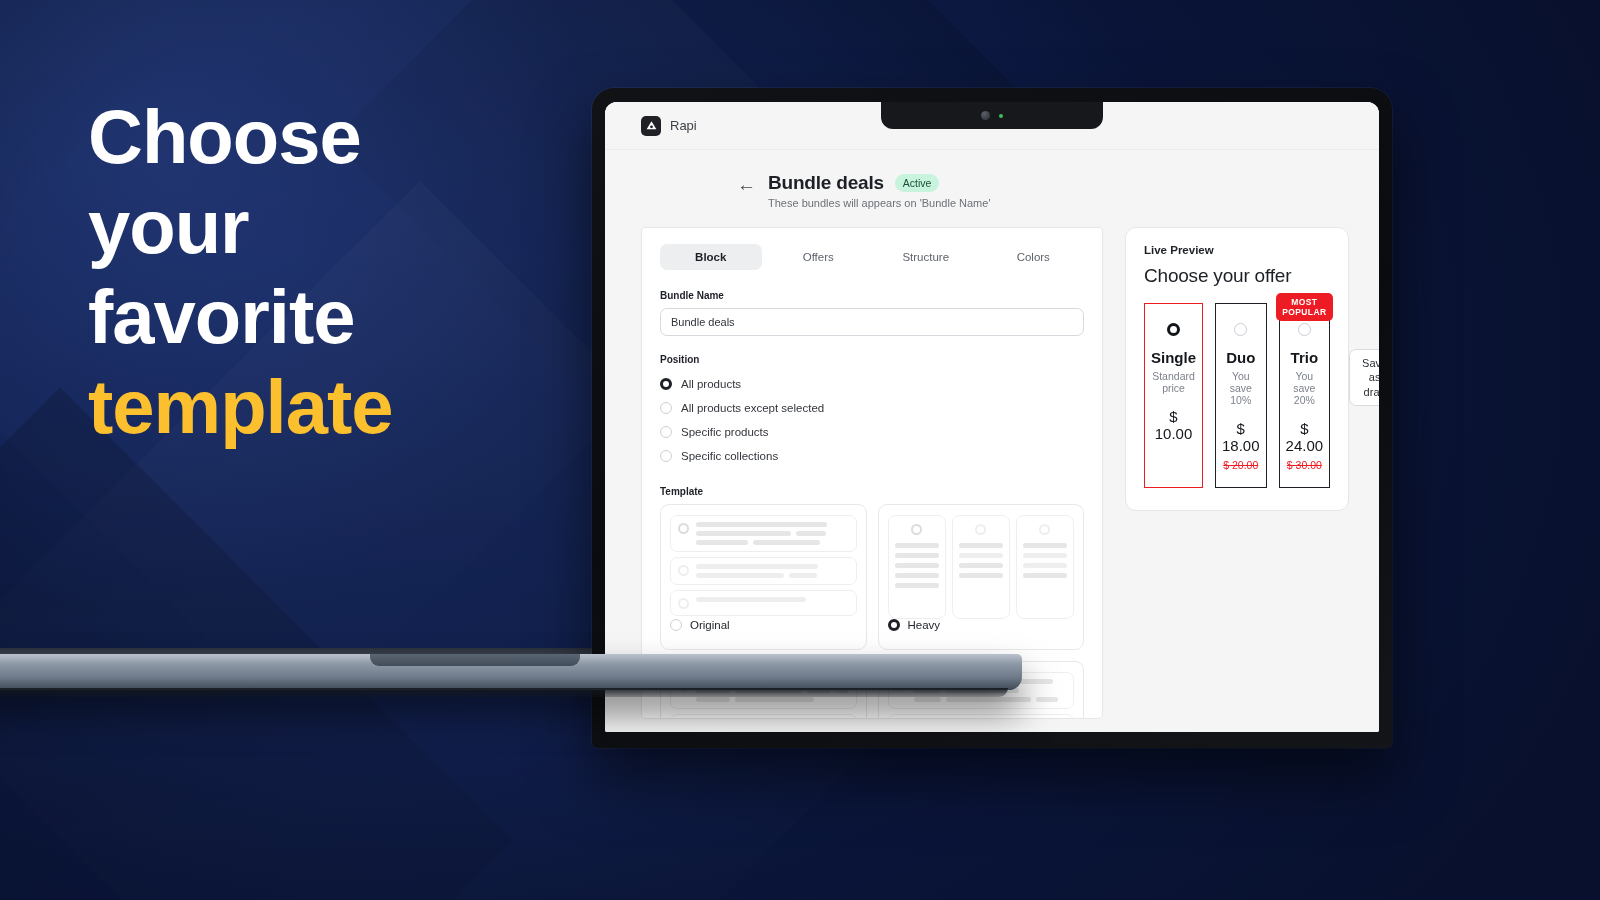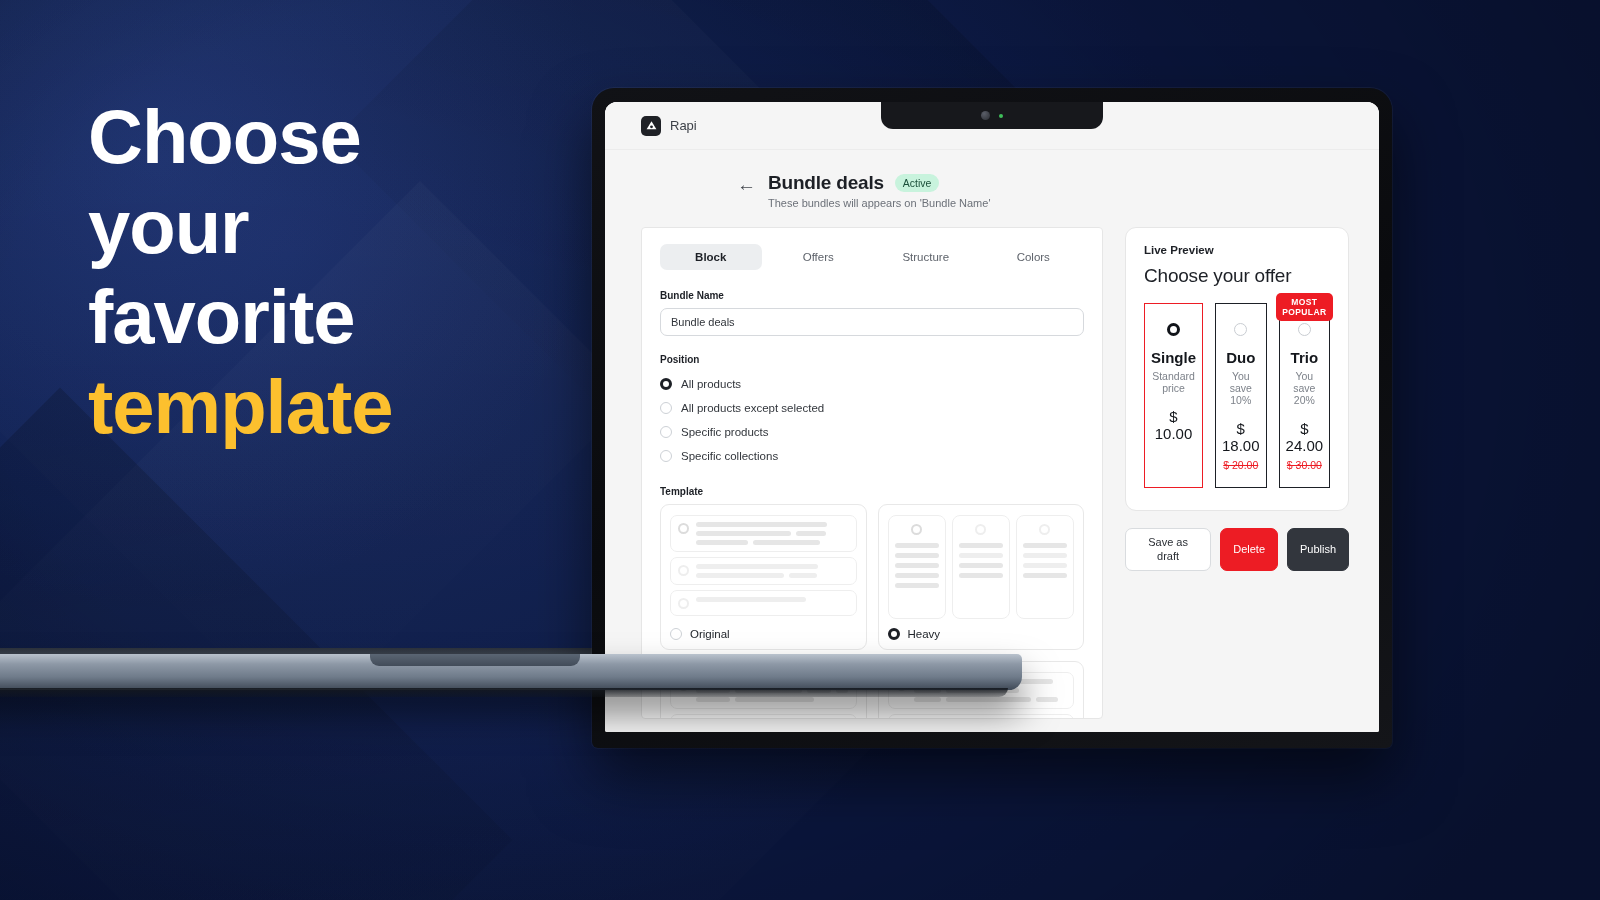--- a/index.html
+++ b/index.html
@@ -202,21 +202,21 @@
 
   
   .tpl-grid { display:grid; grid-template-columns:1fr 1fr; gap:11px; margin-top:6px; }
   .tpl-card {
     border:1px solid #e8e8e8; border-radius:9px;
     background:#fff; padding:10px 9px 0 9px;
     height:146px; overflow:hidden;
     display:flex; flex-direction:column;
   }
   .tpl-preview { flex:1; overflow:hidden; }
-  .tpl-foot { display:flex; align-items:center; gap:8px; height:30px; flex:0 0 30px; }
+  .tpl-foot { display:flex; align-items:flex-start; gap:8px; height:30px; flex:0 0 30px; }
   .tpl-name { font-size:11.5px; color:#23272d; }
 
   
   .sk-row {
     border:1px solid #eeeeee; border-radius:7px;
     padding:6px 7px; margin-bottom:5px;
     display:flex; gap:7px; align-items:flex-start;
     background:#fff;
   }
   .sk-circle { width:11px; height:11px; border-radius:50%; border:2px solid #dcdcdc; flex:0 0 11px; margin-top:1px; }
@@ -229,21 +229,21 @@
   .sk-cols { display:flex; gap:6px; height:100%; }
   .sk-col {
     flex:1; border:1px solid #eeeeee; border-radius:8px;
     padding:8px 6px; display:flex; flex-direction:column;
     gap:5px; align-items:center; background:#fff;
   }
   .sk-col .sk-circle { margin:0 0 3px 0; }
   .sk-col .sk-bar { width:100%; }
 
   
-  .pane-right { flex:1; display:flex; flex-direction:column; }
+  .pane-right { flex:1; display:flex; flex-direction:row;align-items:center; }
   .preview-card {
     background:#fff; border:1px solid #e6e6e6; border-radius:11px;
     padding:16px 18px 22px 18px;
   }
   .preview-label { font-size:11.5px; font-weight:700; color:#1d2026; }
   .preview-title { font-size:19px; font-weight:400; color:#1d2026; margin-top:9px; margin-bottom:16px; letter-spacing:-0.2px; }
 
   .offers { display:flex; gap:12px; }
   .offer {
     flex:1; position:relative;

